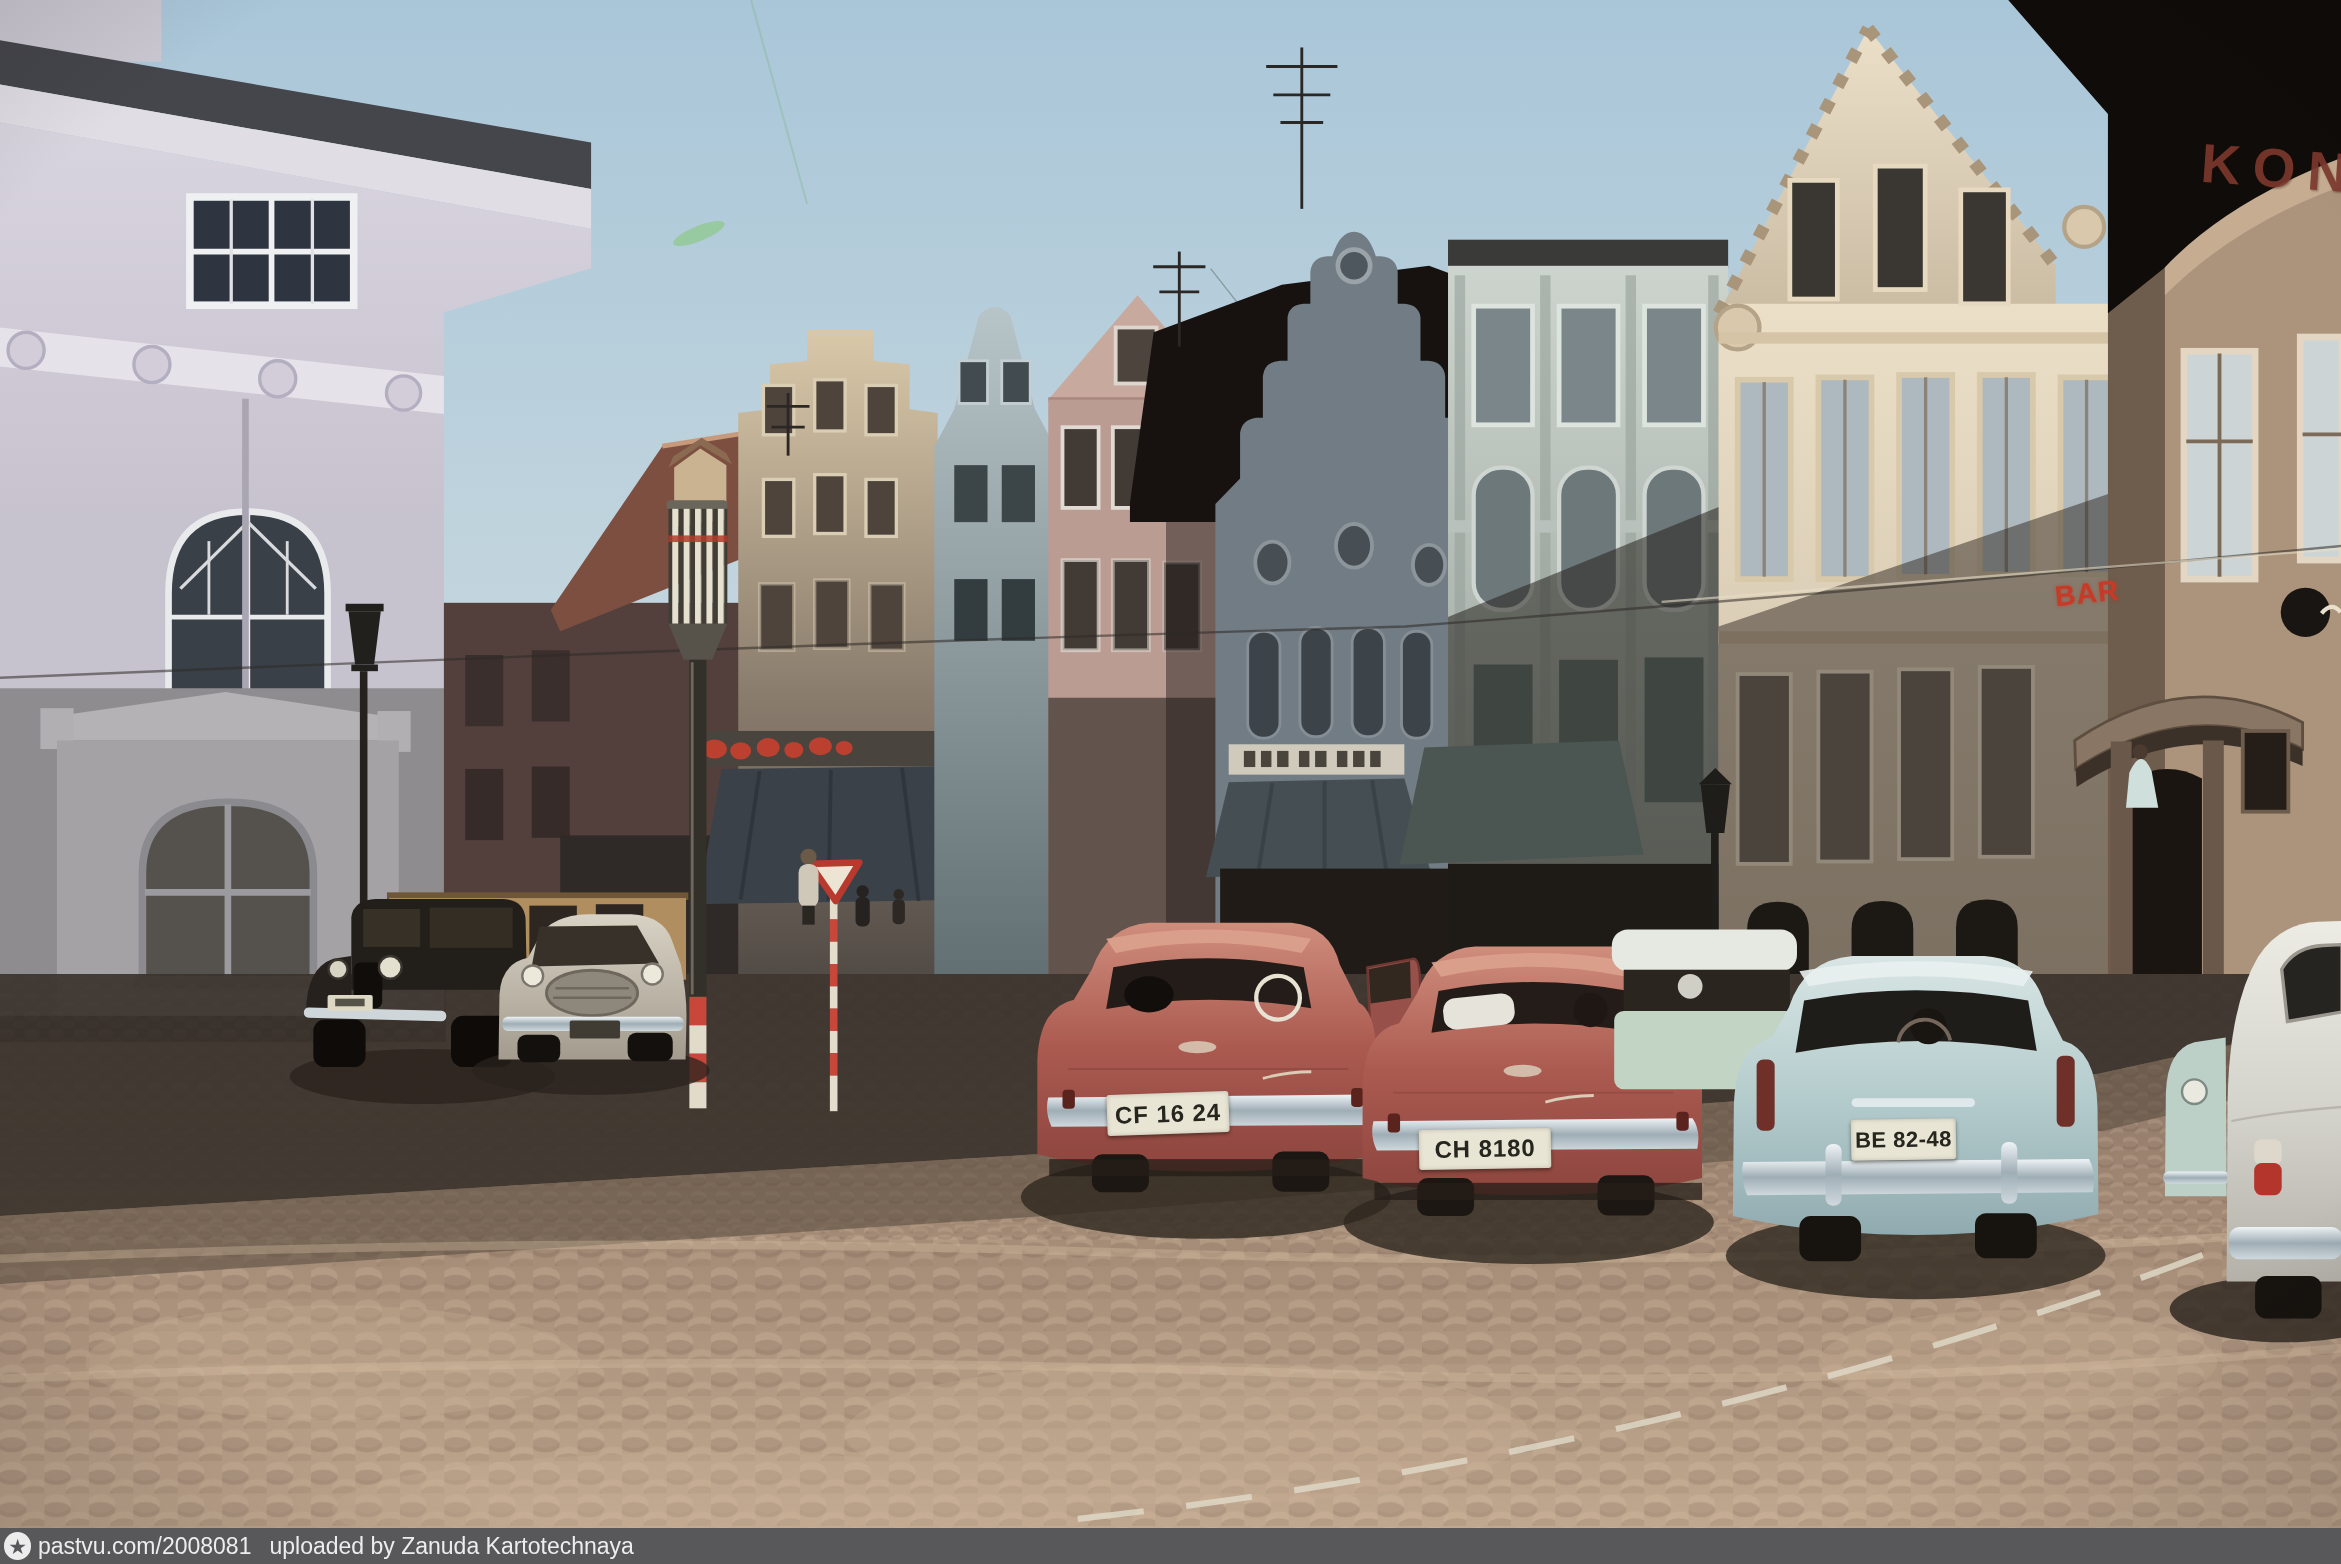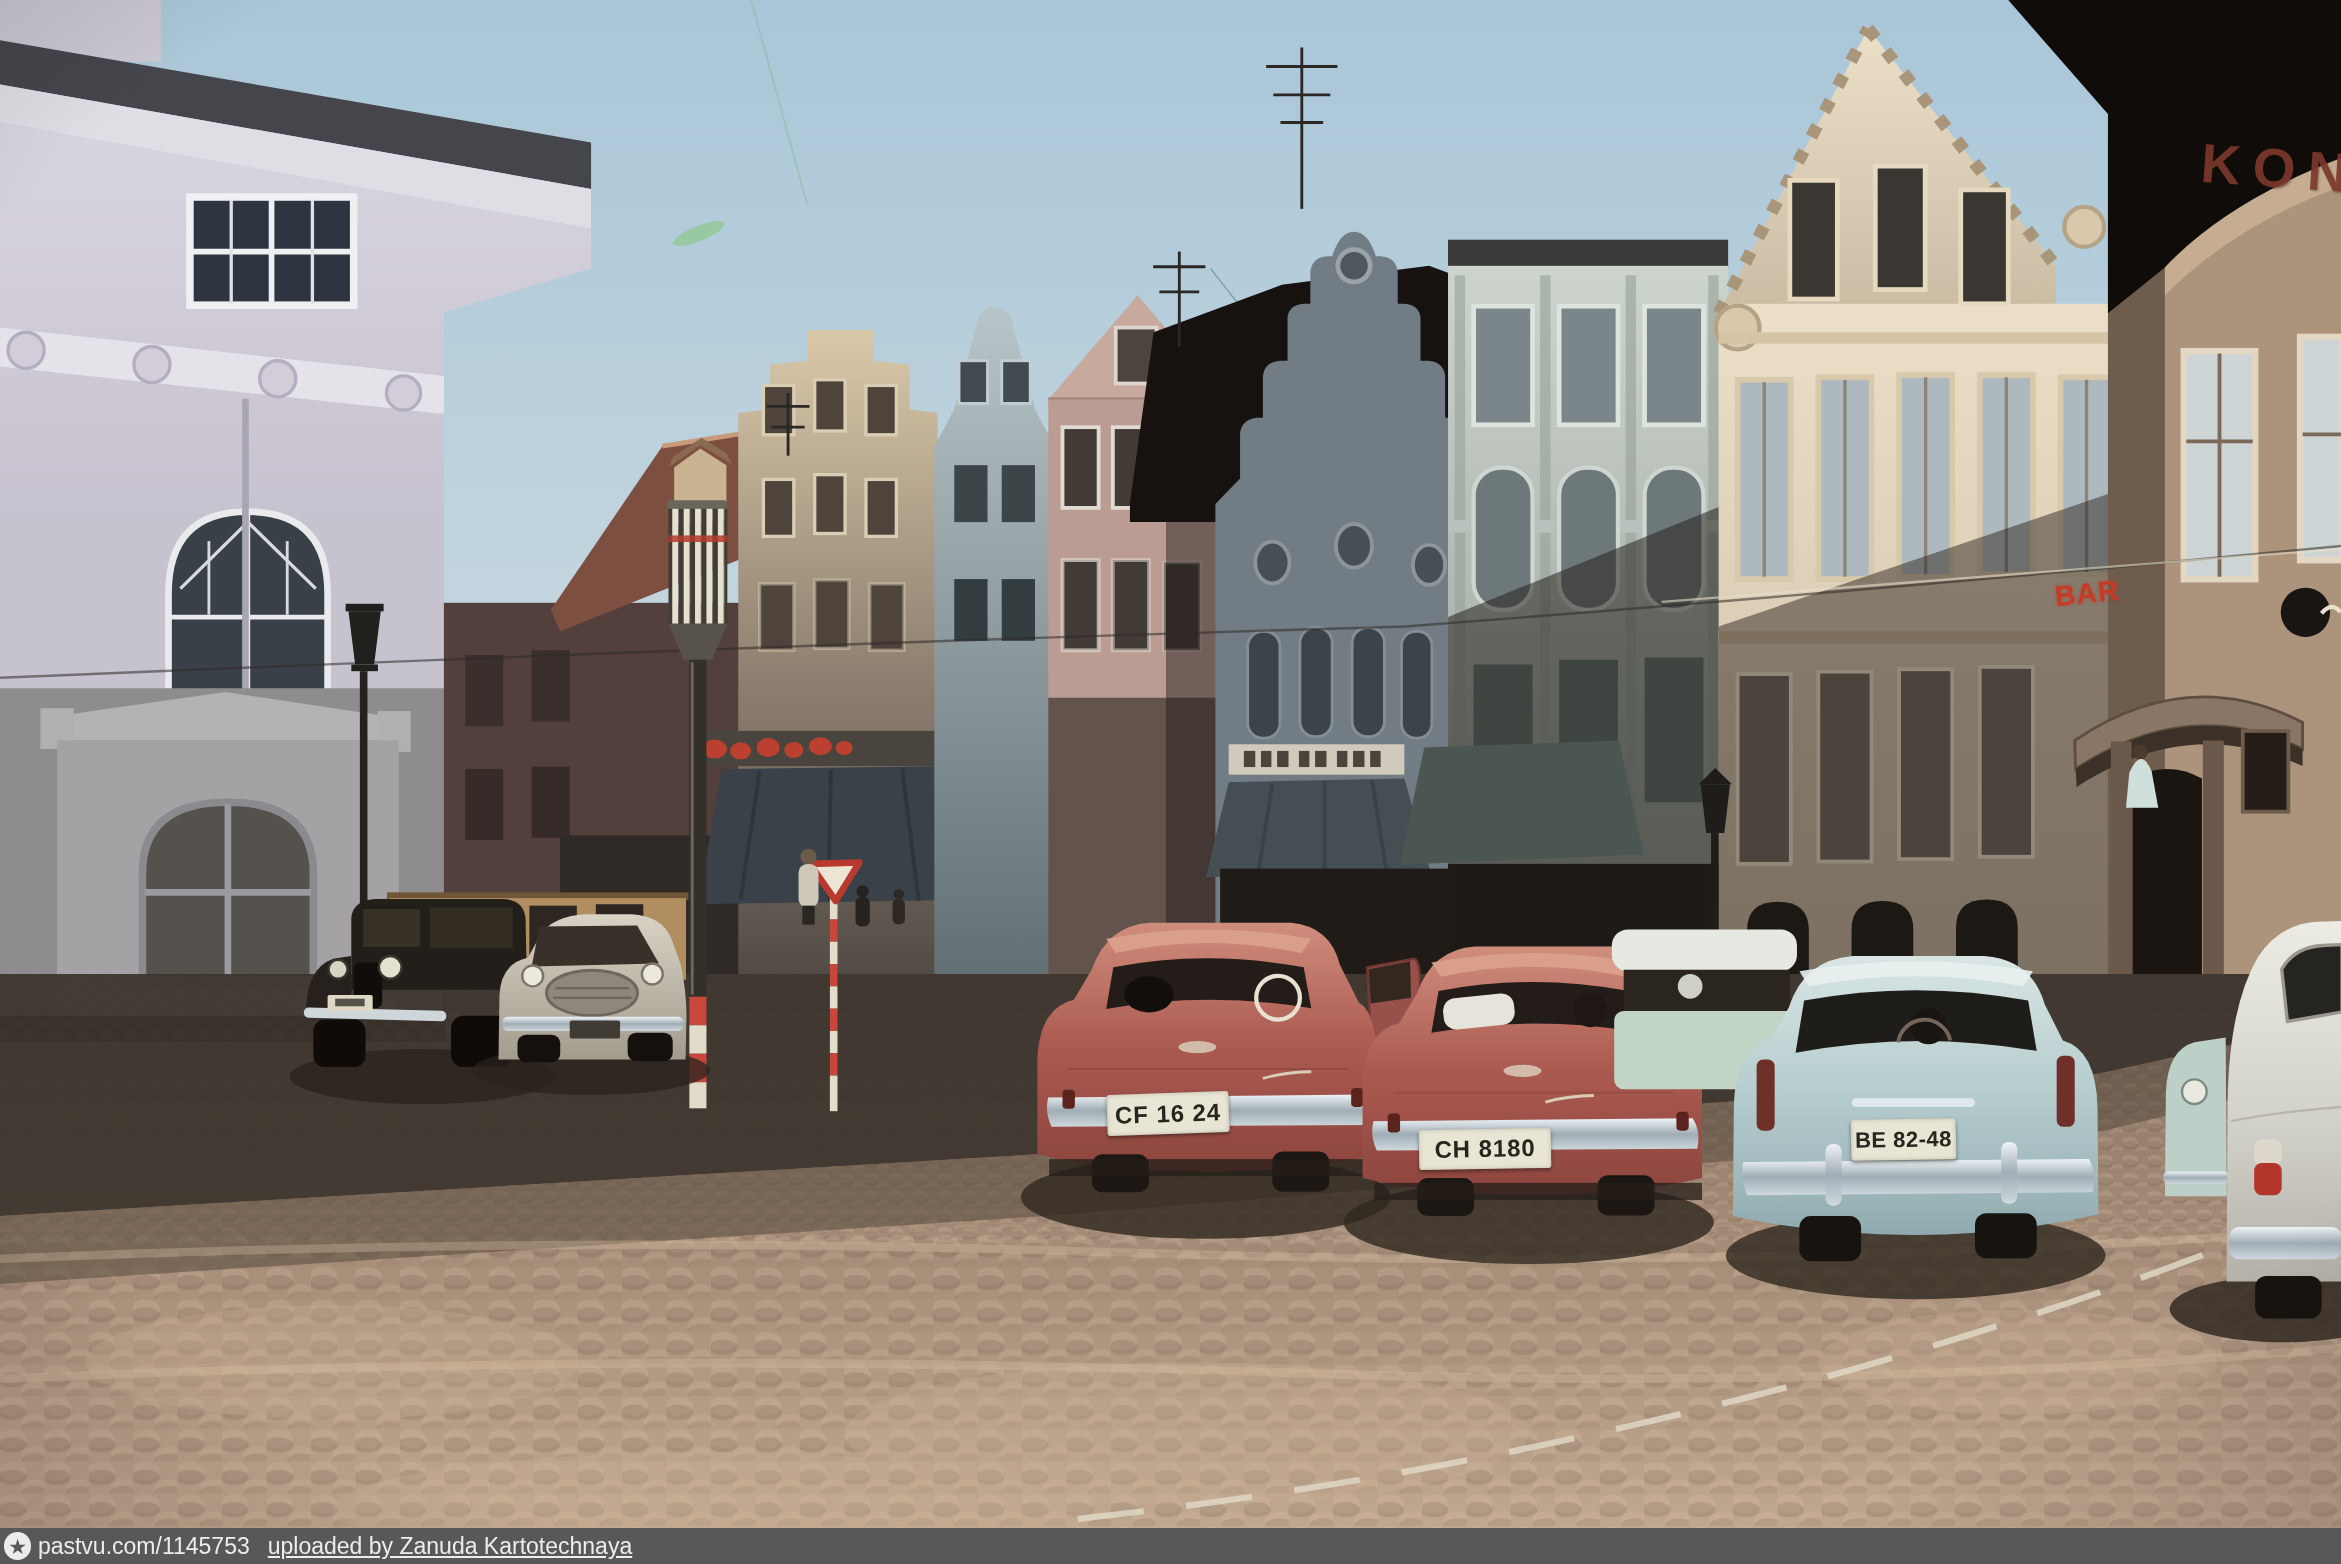--- a/index.html
+++ b/index.html
@@ -13,21 +13,21 @@
   .plate3{left:1851px;top:1119px;width:105px;height:41px;font-size:22px;letter-spacing:0.5px;transform:rotate(-1deg);}
   .kon{left:2201px;top:132px;width:147px;height:71px;color:#7b372c;font-size:55px;font-weight:bold;
        letter-spacing:.22em;transform:rotate(4deg);opacity:.92;justify-content:flex-start;text-shadow:1.4px 1.4px 1.9px rgba(40,20,10,.35);}
   .bar{left:2056px;top:577px;width:62px;height:33px;color:#c63a28;font-size:28.5px;font-weight:bold;
        transform:rotate(-6deg);letter-spacing:.03em;text-shadow:0 0 3.8px rgba(200,50,30,.55);}
   .caption{position:absolute;left:0;right:0;bottom:0;height:36px;background:#58585a;display:flex;align-items:center;
            color:#ededed;font-size:23px;}
   .caption .logo{width:27.5px;height:27.5px;border-radius:50%;background:#ececec;margin:0 6.6px 0 3.8px;display:flex;
                  align-items:center;justify-content:center;color:#58585a;font-size:21px;line-height:1;flex:0 0 auto;}
   .caption .url{margin-right:18px;white-space:pre;}
-  .caption .credit{white-space:pre;text-decoration:underline;}
+  .caption .credit{white-space:pre;}
 </style>
 </head>
 <body>
 
 <div class="stage">
 <svg viewBox="0 0 4933 3295" preserveAspectRatio="none">
 <defs>
   <linearGradient id="skyG" x1="0" y1="0" x2="0" y2="1">
           <stop offset="0" stop-color="#a9c6d8"></stop>
           <stop offset=".6" stop-color="#c2d5de"></stop>
@@ -576,17 +576,17 @@
 </svg>
 
 <div class="overlay plate plate1">CF 16 24</div>
 <div class="overlay plate plate2">CH 8180</div>
 <div class="overlay plate plate3">BE 82-48</div>
 <div class="overlay kon">KON</div>
 <div class="overlay bar">BAR</div>
 
 <div class="caption">
   <span class="logo">★</span>
-  <span class="url">pastvu.com/1145753</span>
+  <span class="url">pastvu.com/2008081</span>
   <span class="credit">uploaded by Zanuda Kartotechnaya</span>
 </div>
 </div>
 
 
 </body></html>

